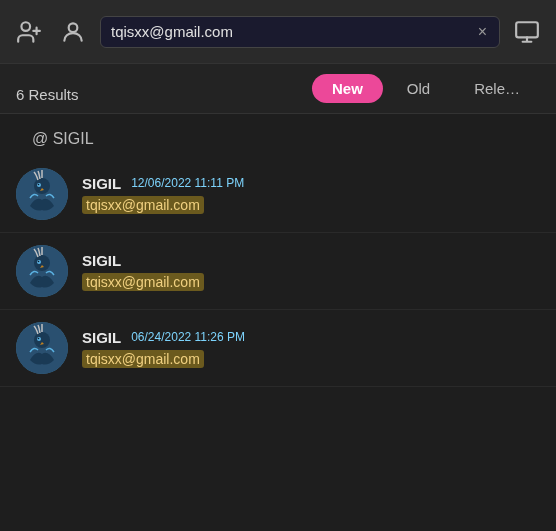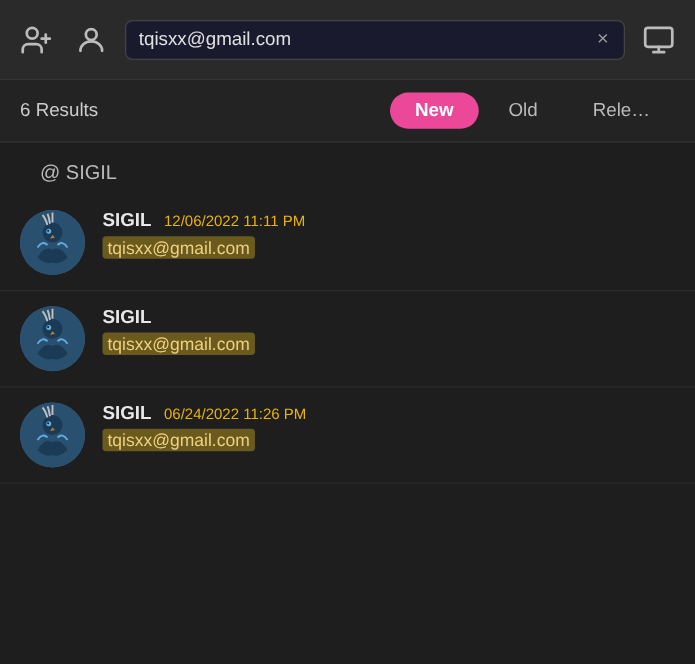--- a/index.html
+++ b/index.html
@@ -63,21 +63,21 @@
       cursor: pointer;
       font-size: 16px;
       padding: 0 2px;
       display: flex;
       align-items: center;
     }
 
     
     .filter-bar {
       display: flex;
-      align-items: center;
+      align-items: flex-end;
       background: #232323;
       padding: 10px 16px;
       gap: 28px;
       border-bottom: 1px solid #333;
     }
 
     .results-count {
       color: #ccc;
       font-size: 15px;
       flex: 1;
@@ -112,21 +112,21 @@
     }
 
     
     .result-list {
       display: flex;
       flex-direction: column;
     }
 
     .result-item {
       display: flex;
-      align-items: flex-start;
+      align-items: center;
       padding: 12px 16px;
       gap: 14px;
       cursor: pointer;
       border-bottom: 1px solid #2a2a2a;
     }
 
     .avatar {
       width: 52px;
       height: 52px;
       border-radius: 50%;
@@ -158,21 +158,21 @@
     }
 
     .username {
       font-size: 15px;
       font-weight: 600;
       color: #e8e8e8;
     }
 
     .timestamp {
       font-size: 12px;
-      color: #eab308;
+      color: #7dd3fc;
     }
 
     .email-highlight {
       display: inline-block;
       background: #6b5a1e;
       color: #f0d080;
       border-radius: 3px;
       padding: 1px 4px;
       font-size: 14px;
     }

